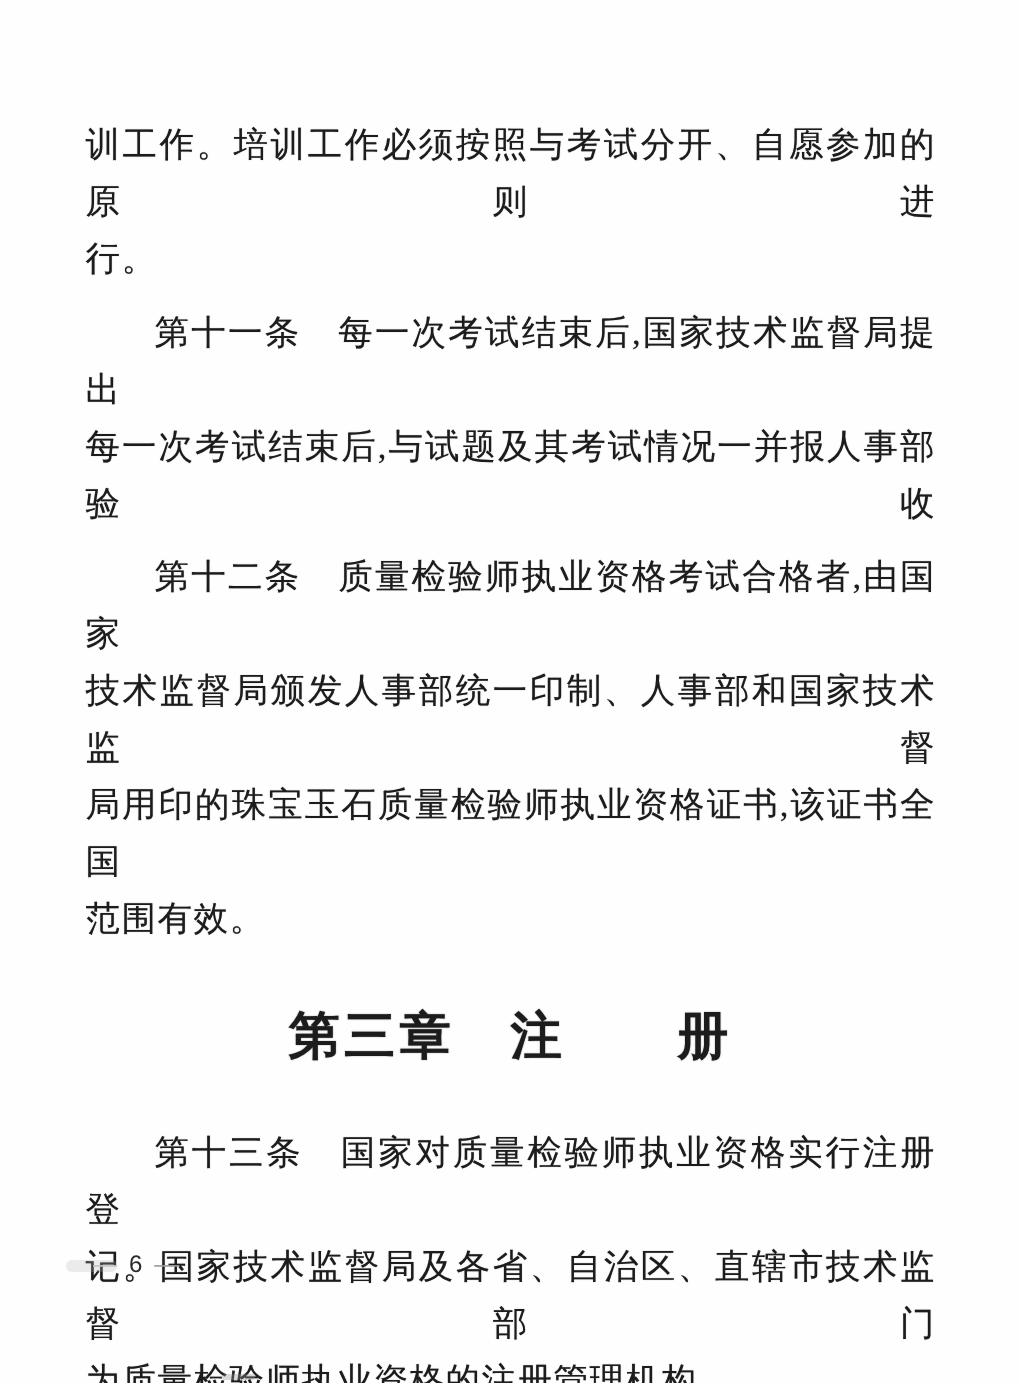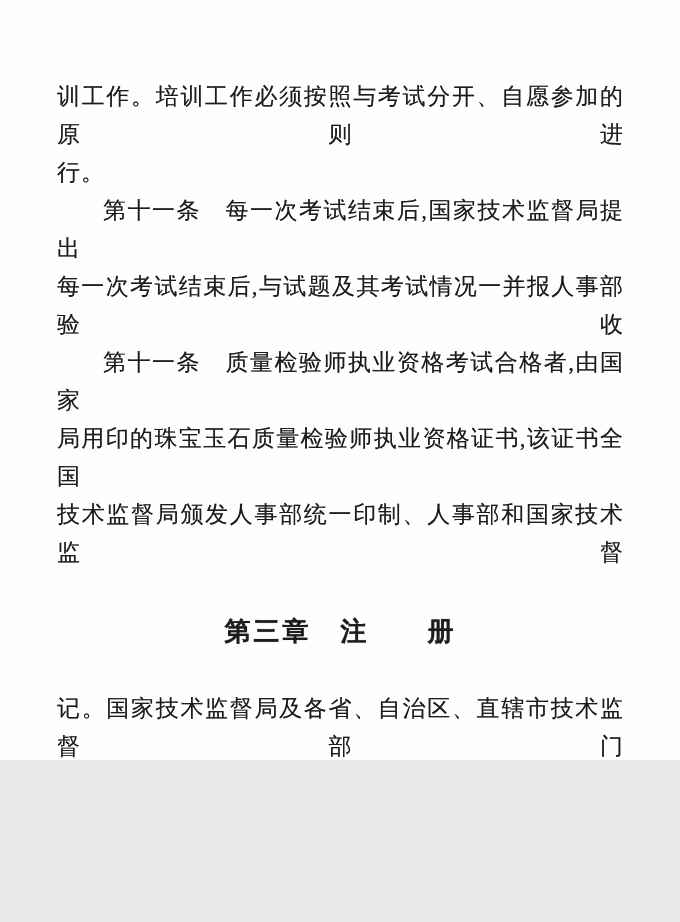--- a/index.html
+++ b/index.html
@@ -1,19 +1,19 @@
 <!DOCTYPE html>
 <html><head>
 <meta charset="utf-8">
 <style>
   html, body { margin: 0; padding: 0; background: #e8e8e8; }
   .page {
     position: relative;
     width: 680px;
-    height: 760px;
+    height: 922px;
     margin: 0 auto;
     background: #fefefe;
     overflow: hidden;
     font-family: "Liberation Serif", "DejaVu Serif", serif;
     color: #1c1c1c;
   }
   .content {
     position: absolute;
     left: 57px;
     right: 56px;
@@ -25,25 +25,26 @@
     letter-spacing: 1px;
     text-align: justify;
     text-shadow: 0 0 0.6px rgba(20,20,20,0.55);
     white-space: normal;
   }
   .line.fill {
     text-align-last: justify;
   }
   .line.indent {
     text-indent: 46px;
+    margin-top: 11px;
   }
   .line.heading {
     font-family: "Liberation Sans", "DejaVu Sans", sans-serif;
     font-weight: bold;
-    font-size: 26px;
+    font-size: 34px;
     line-height: 34px;
     text-align: center;
     text-align-last: center;
     letter-spacing: 3px;
     margin: 42px 0 42px 0;
     text-shadow: 0 0 0.8px rgba(10,10,10,0.7);
   }
   .page-number {
     position: absolute;
     left: 62px;
@@ -78,24 +79,26 @@
 </style>
 </head>
 <body>
 
 <div class="page">
   <div class="content" id="content">
       <div class="line fill">训工作。培训工作必须按照与考试分开、自愿参加的原则进</div>
       <div class="line">行。</div>
       <div class="line indent fill">第十一条　每一次考试结束后,国家技术监督局提出</div>
       <div class="line fill">每一次考试结束后,与试题及其考试情况一并报人事部验收</div>
-      <div class="line indent fill">第十一条　质量检验师执业资格考试合格者,由国家</div>
+      <div class="line indent fill">第十二条　质量检验师执业资格考试合格者,由国家</div>
+      <div class="line fill">技术监督局颁发人事部统一印制、人事部和国家技术监督</div>
       <div class="line fill">局用印的珠宝玉石质量检验师执业资格证书,该证书全国</div>
-      <div class="line fill">技术监督局颁发人事部统一印制、人事部和国家技术监督</div>
+      <div class="line">范围有效。</div>
       <div class="line heading">第三章　注　　册</div>
+      <div class="line indent fill">第十三条　国家对质量检验师执业资格实行注册登</div>
       <div class="line fill">记。国家技术监督局及各省、自治区、直辖市技术监督部门</div>
       <div class="line">为质量检验师执业资格的注册管理机构。</div>
     </div>
 
   <div class="page-number">
     <span class="dash-left">—</span><span class="num">6</span><span class="dash-right">—</span>
   </div>
 
   <div class="scan-smudge"></div>
   <div class="scan-smudge2"></div>

